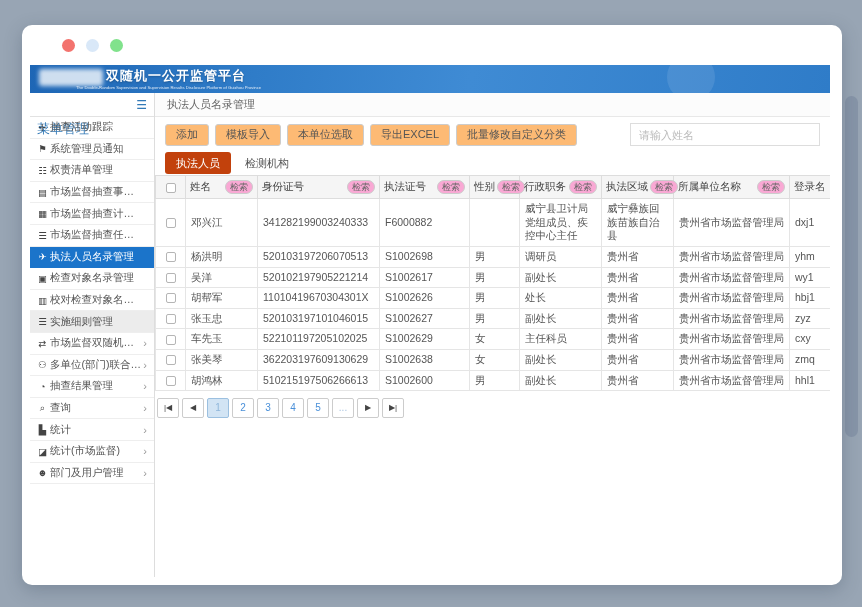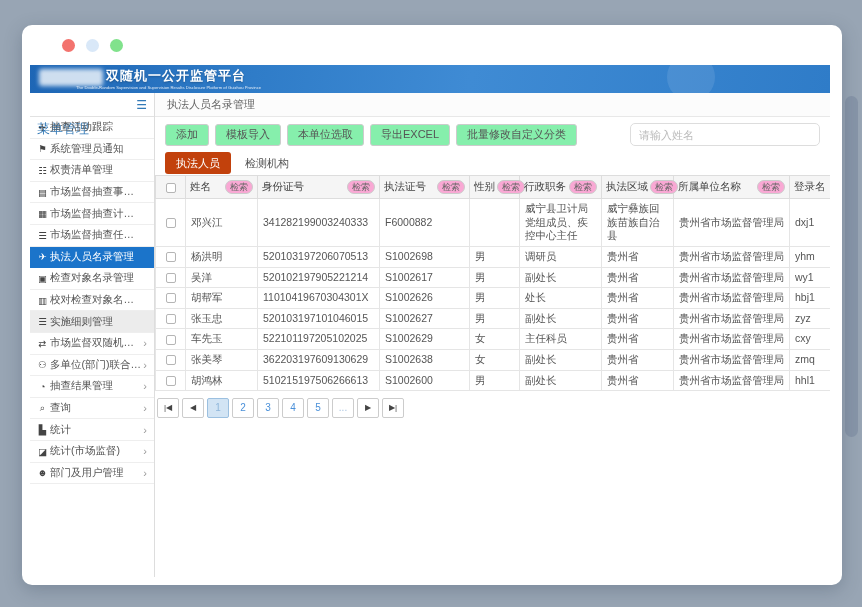--- a/index.html
+++ b/index.html
@@ -47,25 +47,25 @@
   .sb-item .sb-chevron { color:#999; font-size:11px; padding-right:2px; }
   .sb-item.active { background:#1b74ca; color:#fff; border-bottom-color:#1b74ca; }
   .sb-item.active .sb-icon { color:#fff; }
   .sb-item.highlight { background:#ececec; }
 
   
   .main { flex:1; overflow:hidden; display:flex; flex-direction:column; }
   .breadcrumb { height:24px; line-height:23px; padding:0 12px; background:#fcfcfc;
     border-bottom:1px solid #e8e8e8; font-size:11px; color:#666; flex-shrink:0; }
   .toolbar { display:flex; align-items:center; gap:6px; padding:6px 10px 5px 10px; flex-shrink:0; }
-  .btn { height:22px; padding:0 10px; background:#86efac; border:1px solid #ccc; border-radius:3px;
+  .btn { height:22px; padding:0 10px; background:#fdba74; border:1px solid #ccc; border-radius:3px;
     font-size:11px; color:#555; cursor:pointer; white-space:nowrap;
     font-family:"Liberation Sans","DejaVu Sans",sans-serif; }
   .toolbar-spacer { flex:1; }
-  .search-input { width:190px; height:23px; border:1px solid #ddd; border-radius:5px; padding:0 8px;
+  .search-input { width:190px; height:23px; border:1px solid #ddd; border-radius:0; padding:0 8px;
     font-size:11px; color:#555; font-family:"Liberation Sans","DejaVu Sans",sans-serif; }
   .search-input::placeholder { color:#bbb; }
 
   .tabs { display:flex; gap:3px; padding:1px 10px 0 10px; flex-shrink:0; }
   .tab { height:22px; line-height:22px; padding:0 11px; font-size:11px; color:#555;
     border-radius:3px; cursor:pointer; }
   .tab.active { background:#c2410c; color:#fff; }
 
   .table-wrap { margin-top:1px; overflow:hidden; flex-shrink:0; }
   table { border-collapse:collapse; table-layout:fixed; width:700px; font-size:10.5px; }

